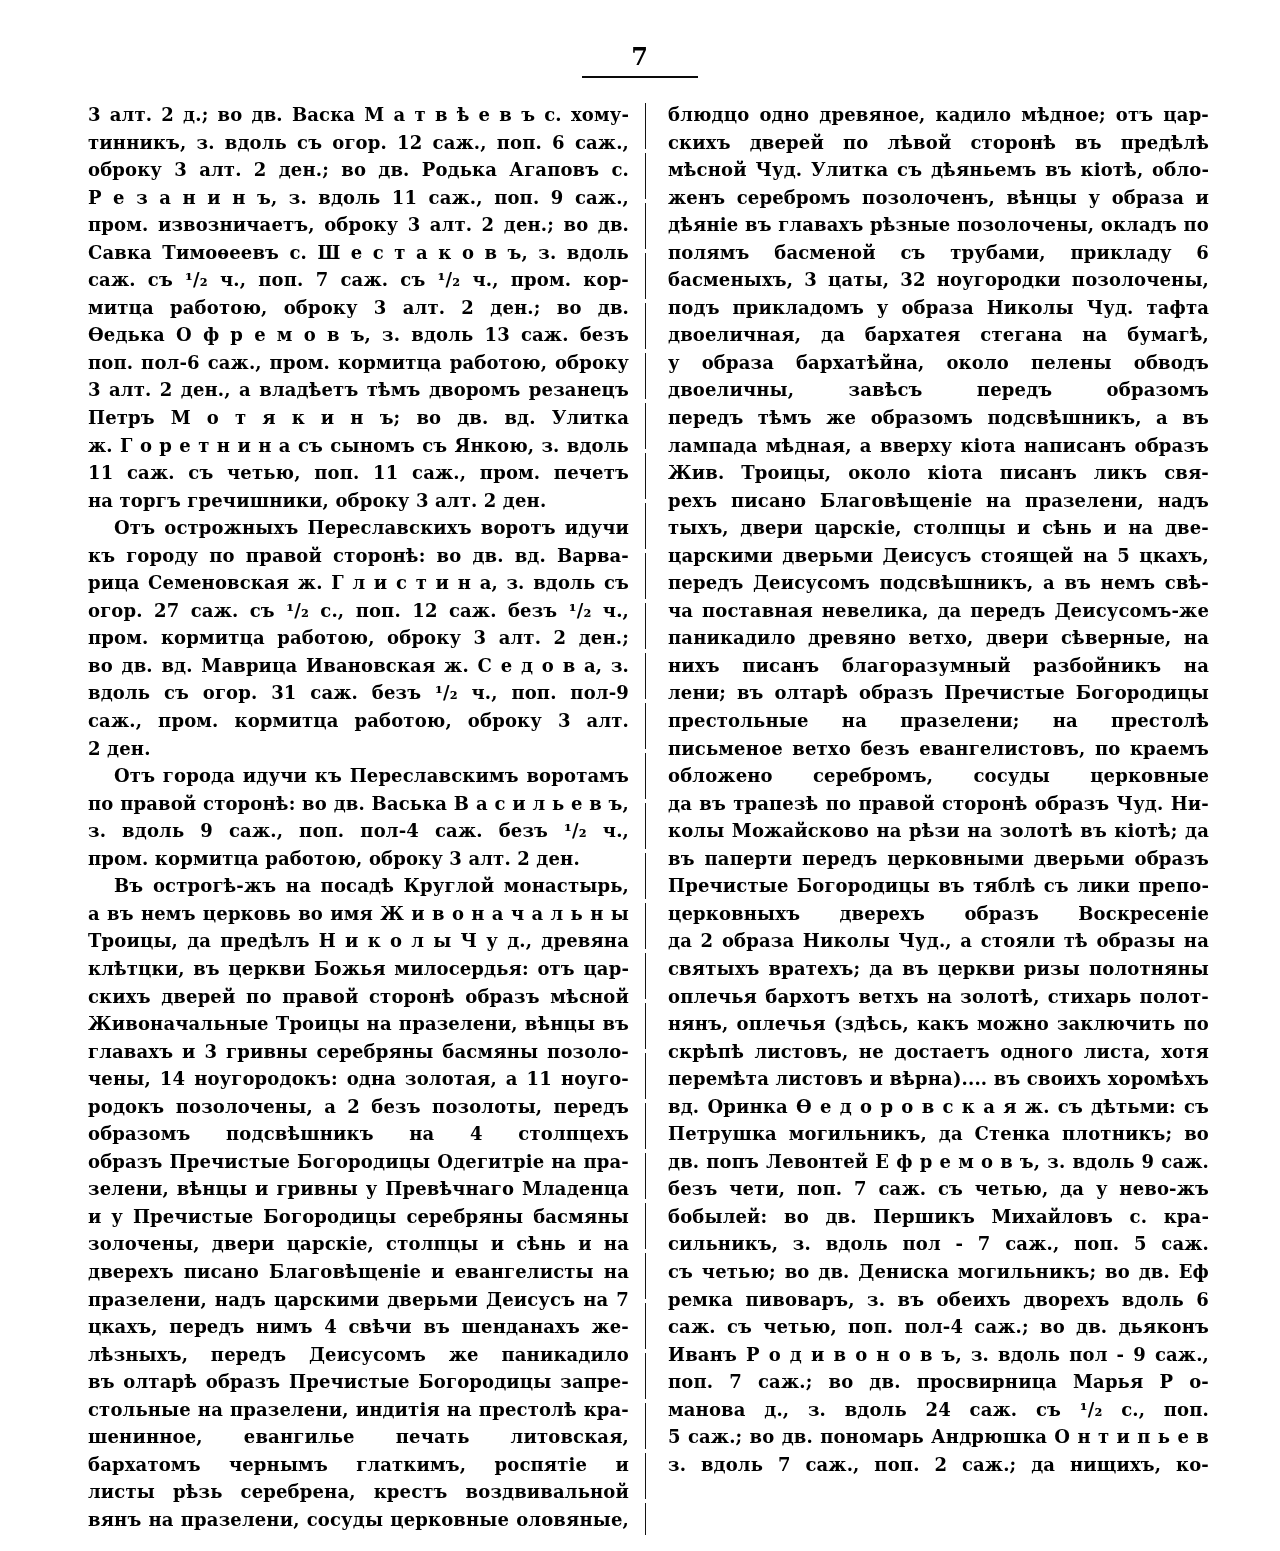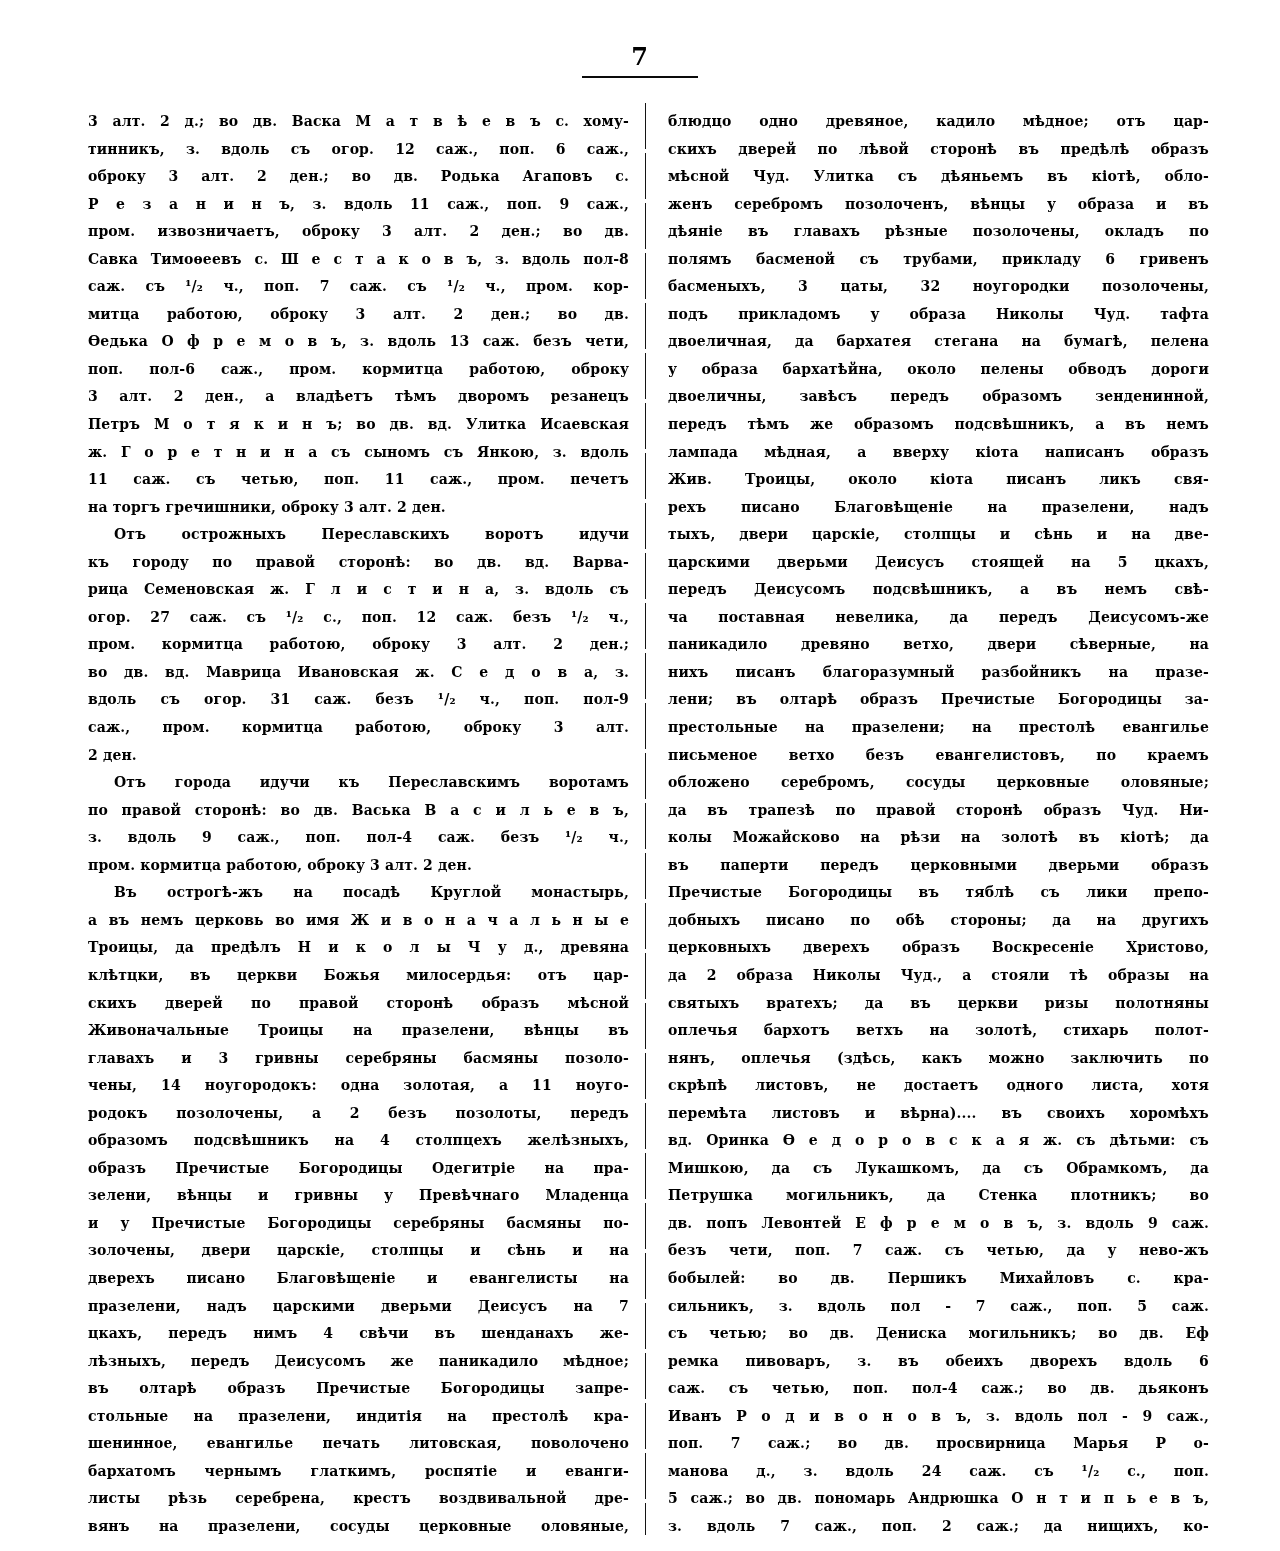--- a/index.html
+++ b/index.html
@@ -16,22 +16,22 @@
     text-align:center;
   }
   .page-number{
     font-size:24px;line-height:26px;letter-spacing:1px;
   }
   .page-number-rule{
     width:116px;height:2px;background:#0a0a0a;
     margin:6px auto 0 auto;
   }
   .column{
-    position:absolute;top:108px;width:541px;
-    font-size:14px;
+    position:absolute;top:101px;width:541px;
+    font-size:18px;
   }
   .column-left{left:88px;}
   .column-right{left:657px;margin-left:11px;}
   .column-divider{
     position:absolute;left:645px;top:103px;height:1432px;width:1px;
     background:repeating-linear-gradient(to bottom,#141414 0px,#141414 46px,transparent 46px,transparent 50px);
   }
   .line{
     height:27.55px;line-height:27.55px;
     text-align:justify;text-align-last:justify;
@@ -131,30 +131,28 @@
       <div class="line">паникадило древяно ветхо, двери сѣверные, на</div>
       <div class="line">нихъ писанъ благоразумный разбойникъ на празе-</div>
       <div class="line">лени; въ олтарѣ образъ Пречистые Богородицы за-</div>
       <div class="line">престольные на празелени; на престолѣ евангилье</div>
       <div class="line">письменое ветхо безъ евангелистовъ, по краемъ</div>
       <div class="line">обложено серебромъ, сосуды церковные оловяные;</div>
       <div class="line">да въ трапезѣ по правой сторонѣ образъ Чуд. Ни-</div>
       <div class="line">колы Можайсково на рѣзи на золотѣ въ кіотѣ; да</div>
       <div class="line">въ паперти передъ церковными дверьми образъ</div>
       <div class="line">Пречистые Богородицы въ тяблѣ съ лики препо-</div>
-      <div class="line">добныхъ писано по обѣ стороны; да на другихъ</div>
       <div class="line">церковныхъ дверехъ образъ Воскресеніе Христово,</div>
       <div class="line">да 2 образа Николы Чуд., а стояли тѣ образы на</div>
       <div class="line">святыхъ вратехъ; да въ церкви ризы полотняны</div>
       <div class="line">оплечья бархотъ ветхъ на золотѣ, стихарь полот-</div>
       <div class="line">нянъ, оплечья (здѣсь, какъ можно заключить по</div>
       <div class="line">скрѣпѣ листовъ, не достаетъ одного листа, хотя</div>
       <div class="line">перемѣта листовъ и вѣрна).... въ своихъ хоромѣхъ</div>
       <div class="line">вд. Оринка Ѳ е д о р о в с к а я  ж. съ дѣтьми: съ</div>
-      <div class="line">Мишкою, да съ Лукашкомъ, да съ Обрамкомъ, да</div>
       <div class="line">Петрушка могильникъ, да Стенка плотникъ; во</div>
       <div class="line">дв. попъ Левонтей Е ф р е м о в ъ,  з. вдоль 9 саж.</div>
       <div class="line">безъ чети, поп. 7 саж. съ четью, да у нево-жъ</div>
       <div class="line">бобылей: во дв. Першикъ Михайловъ с. кра-</div>
       <div class="line">сильникъ, з. вдоль пол - 7 саж., поп. 5 саж.</div>
       <div class="line">съ четью; во дв. Дениска могильникъ; во дв. Еф</div>
       <div class="line">ремка пивоваръ, з. въ обеихъ дворехъ вдоль 6</div>
       <div class="line">саж. съ четью, поп. пол-4 саж.; во дв. дьяконъ</div>
       <div class="line">Иванъ Р о д и в о н о в ъ,  з. вдоль пол - 9 саж.,</div>
       <div class="line">поп. 7 саж.; во дв. просвирница Марья Р о-</div>

